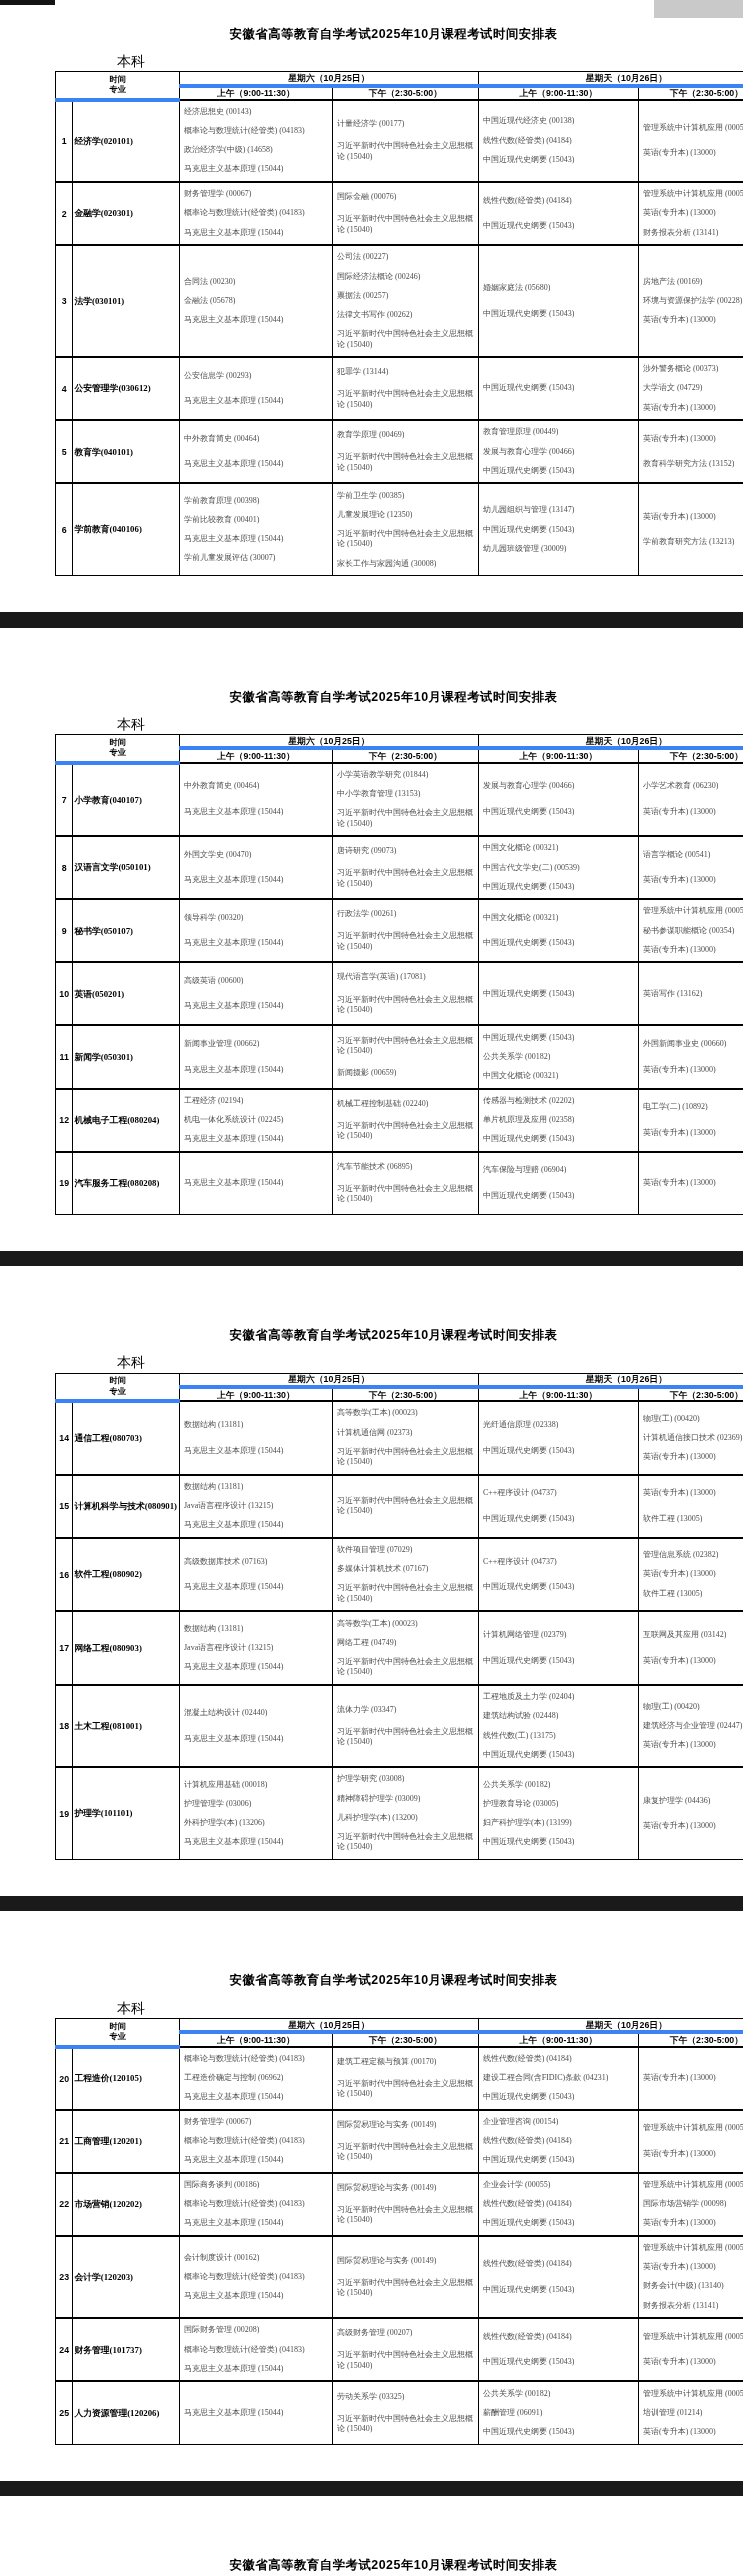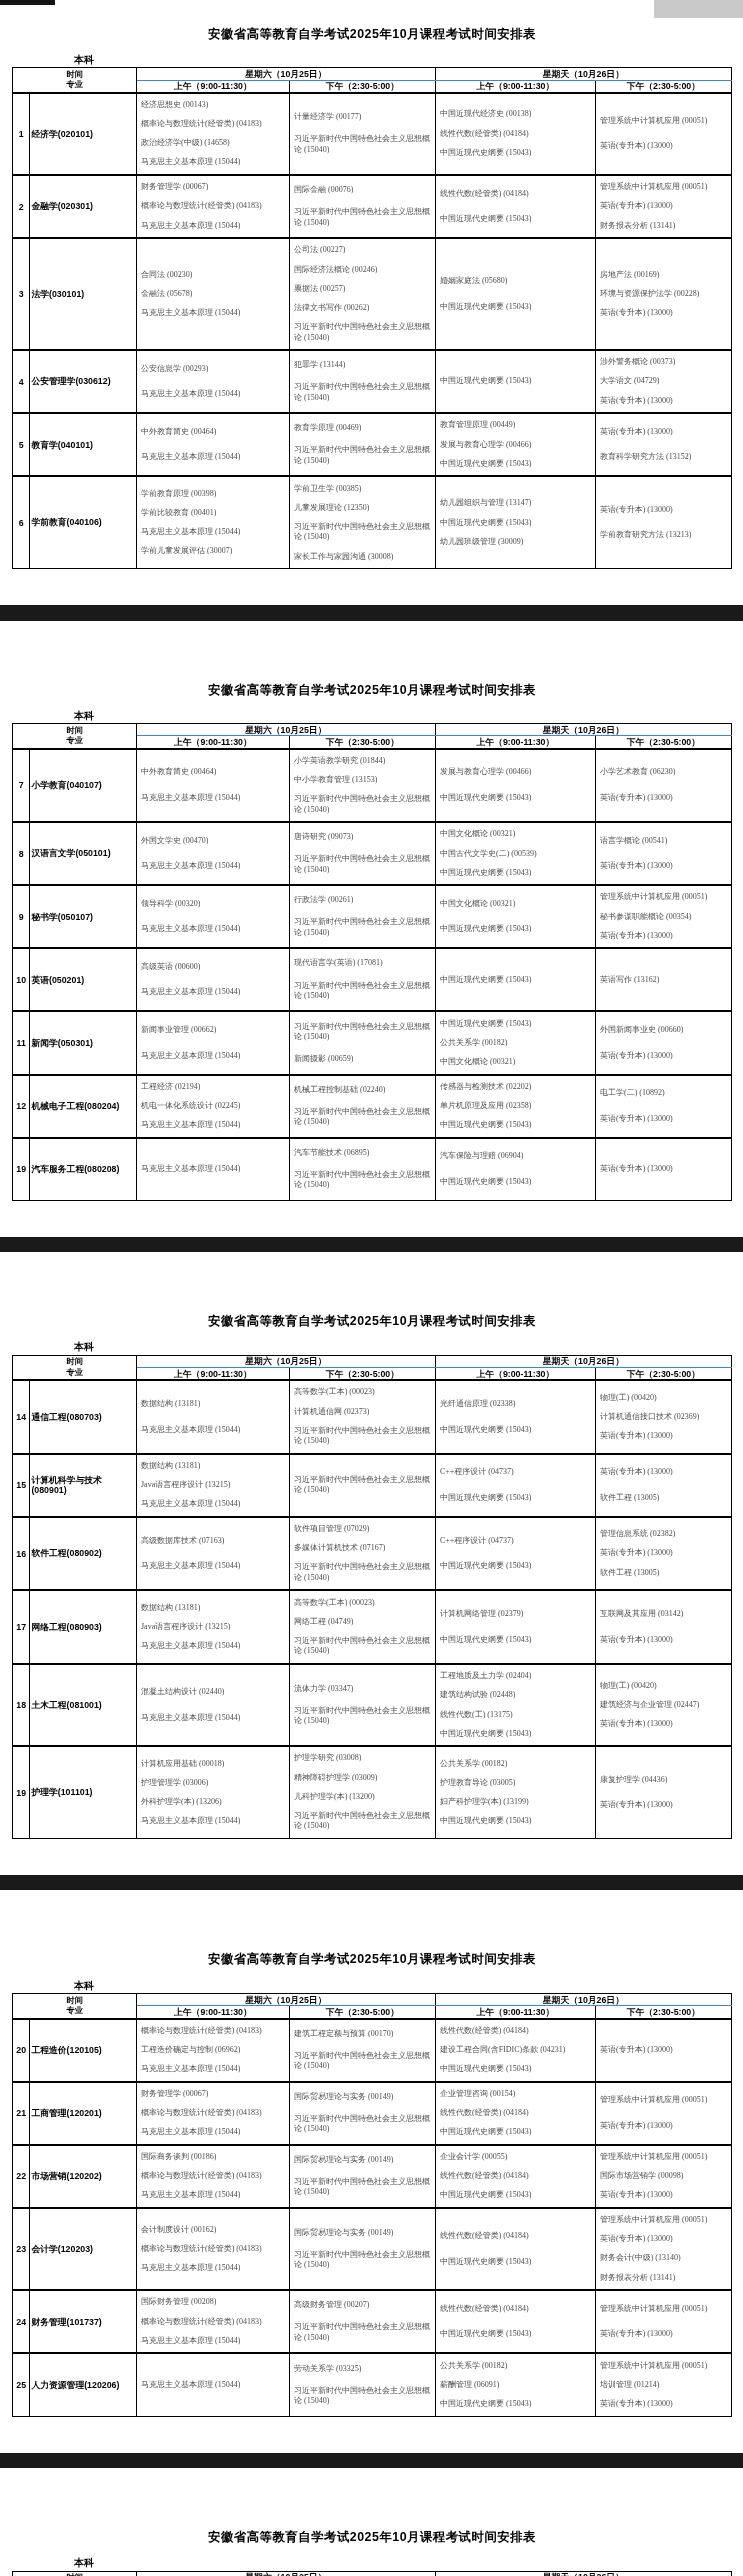--- a/index.html
+++ b/index.html
@@ -7,36 +7,36 @@
     width:744px;
     background:#ffffff;
     font-family:"Liberation Serif","DejaVu Serif",serif;
     color:#000;
   }
   
   .top-strip{position:relative;height:17.5px;background:#ffffff;}
   .ts-left{position:absolute;left:0;top:0;width:55px;height:4.6px;background:#141414;}
   .ts-right{position:absolute;right:0;top:0;width:90px;height:18px;background:#c9c9c9;}
 
-  .page{background:#ffffff;padding:8.2px 0 36px 0;}
+  .page{background:#ffffff;padding:8.2px 0 36px 0;margin-left:43px;}
   .page.p-later{padding-top:61px;}
   .page:last-of-type{padding-bottom:111px;}
 
   .page-title{
     text-align:center;
     font-family:"Liberation Sans","DejaVu Sans",sans-serif;
     font-weight:700;
     font-size:12.4px;
     letter-spacing:0.5px;
     margin:0 0 10.3px 0;
   }
   .section-label{
     font-family:"Liberation Sans","DejaVu Sans",sans-serif;
-    font-weight:700;
-    font-size:10px;
+    font-weight:400;
+    font-size:14px;
     margin:0 0 0.5px 74px;
   }
   table.schedule{
     border-collapse:collapse;
     table-layout:fixed;
     width:719px;
     margin-left:12.4px;
     border:1.5px solid #000;
   }
   table.schedule col.c-num{width:16.5px;}
@@ -47,42 +47,42 @@
   table.schedule col.c-sunpm{width:136px;}
 
   thead th{
     border:1px solid #000;
     font-family:"Liberation Sans","DejaVu Sans",sans-serif;
     font-weight:700;
     font-size:8.8px;
     padding:0.5px 1px;
     line-height:1.15;
   }
-  thead tr.hdr-days th{border-bottom:1px solid #3b82f6;}
+  thead tr.hdr-days th{border-bottom:4px solid #3b82f6;}
   thead th.corner{border-bottom:1.5px solid #000;}
   thead{border-bottom:1.5px solid #000;}
   .corner-line{text-align:center;font-size:8.2px;line-height:1.25;}
 
   tbody td{
     border-left:1px solid #000;
     border-right:1px solid #000;
     border-top:2.1px solid #000;
     vertical-align:middle;
     padding:0;
   }
   td.num{
     text-align:center;
     font-weight:700;
     font-size:8.8px;
     font-family:"Liberation Sans","DejaVu Sans",sans-serif;
   }
   td.major{
     font-weight:700;
     font-size:8.8px;
-    font-family:Liberation Sans, sans-serif;
+    font-family:Liberation Serif, serif;
     padding:2.1px 1px 2.1px 1.5px;
     line-height:1.2;
   }
   .cell-inner{
     display:flex;
     flex-direction:column;
     justify-content:space-evenly;
     min-height:61px;
     padding:6.2px 4.1px;
     gap:8.8px;

